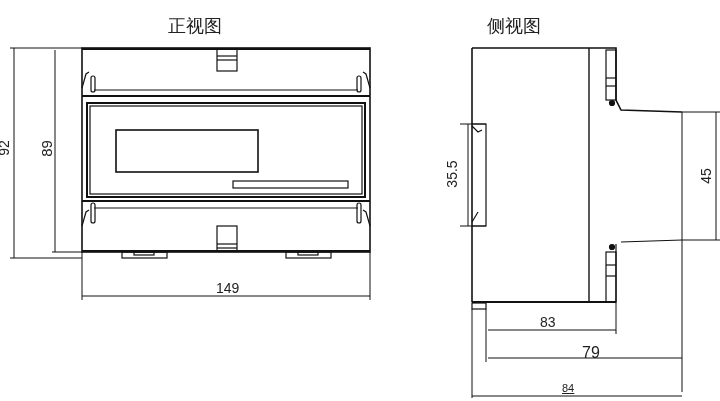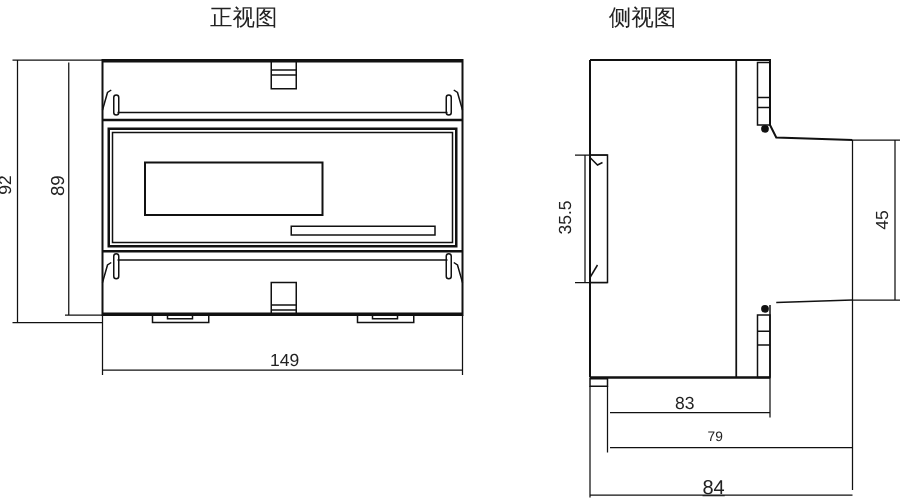--- a/index.html
+++ b/index.html
@@ -1,18 +1,18 @@
 <!DOCTYPE html>
 <html><head>
 <meta charset="utf-8">
 <style>
   html, body { margin:0; padding:0; background:#ffffff; }
   body { width:720px; height:401px; position:relative; overflow:hidden; font-family:"Liberation Sans", sans-serif; }
   svg { position:absolute; left:0; top:0; }
-  .title { position:absolute; font-size:18px; color:#222; font-family:Liberation Serif, serif; }
+  .title { position:absolute; font-size:18px; color:#222; font-family:Liberation Serif, serif;margin-top:12px; }
   .dim { position:absolute; font-size:14px; color:#222; }
   .vert { transform:rotate(-90deg); transform-origin:center center; }
 </style>
 </head>
 <body>
 
 <div class="title" style="left:168px;top:2px;">正视图</div>
 <div class="title" style="left:487px;top:2px;">侧视图</div>
 
 <svg width="720" height="401" viewBox="0 0 720 401">
@@ -111,14 +111,14 @@
   </g>
 </svg>
 
 <div class="dim vert" style="left:-4px;top:140px;">92</div>
 <div class="dim vert" style="left:38px;top:140px;font-size:15px;">89</div>
 <div class="dim" style="left:216px;top:280px;">149</div>
 
 <div class="dim vert" style="left:438px;top:166px;">35.5</div>
 <div class="dim vert" style="left:698px;top:168px;">45</div>
 <div class="dim" style="left:540px;top:314px;">83</div>
-<div class="dim" style="left:566px;top:344px;font-size:11px;">79</div>
-<div class="dim" style="left:562px;top:382px;font-size:16px;text-decoration:underline;">84</div>
+<div class="dim" style="left:582px;top:344px;font-size:16px;">79</div>
+<div class="dim" style="left:562px;top:382px;font-size:11px;text-decoration:underline;">84</div>
 
 </body></html>

